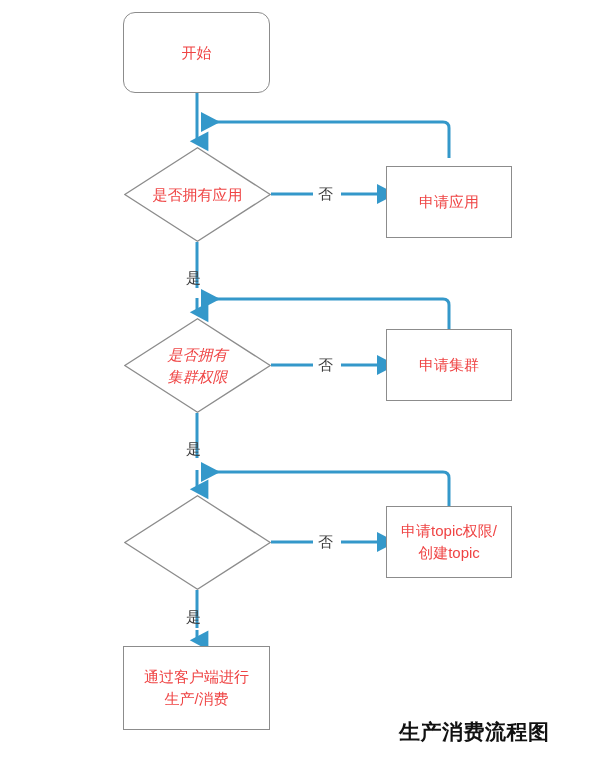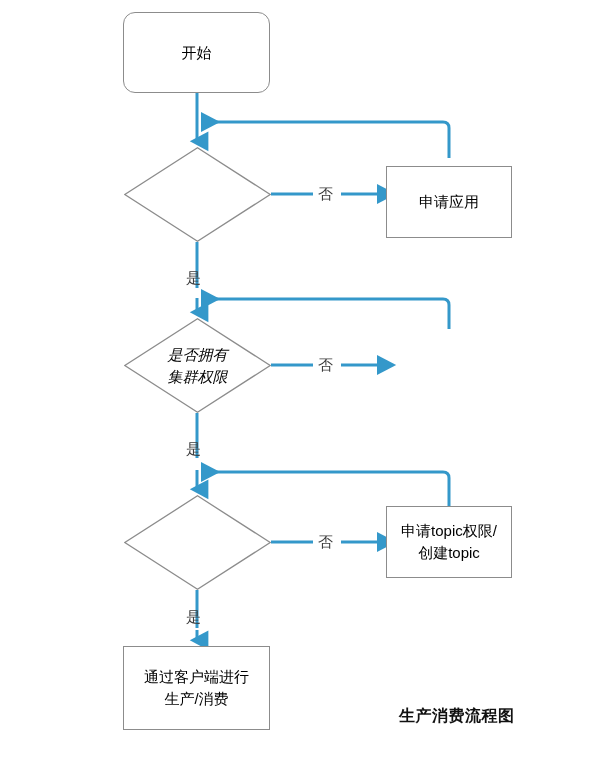--- a/index.html
+++ b/index.html
@@ -25,21 +25,21 @@
     height: 760px;
   }
 
   .node {
     position: absolute;
     box-sizing: border-box;
     display: flex;
     align-items: center;
     justify-content: center;
     text-align: center;
-    color: #000000;
+    color: #ef4444;
     font-size: 15px;
     line-height: 1.45;
     white-space: pre-line;
     z-index: 2;
   }
 
   .node.rect {
     border: 1px solid #8c8c8c;
     background: #ffffff;
   }
@@ -72,24 +72,25 @@
     color: #3a3a3a;
     font-size: 15px;
     line-height: 1;
     z-index: 3;
     background: transparent;
   }
 
   .caption {
     position: absolute;
     color: #111111;
-    font-size: 16px;
+    font-size: 21px;
     font-weight: bold;
     letter-spacing: 0.5px;
     z-index: 4;
+    margin-top: 12px;
   }
 </style>
 </head>
 <body>
 
 <div id="canvas">
 
   <svg id="edges" viewBox="0 0 600 760" xmlns="http://www.w3.org/2000/svg">
     <defs>
       <marker id="arrow-down" markerWidth="10" markerHeight="10" refX="3.2" refY="5" orient="auto" markerUnits="strokeWidth">
@@ -134,34 +135,38 @@
   </svg>
 
   <div class="node rounded" style="left:123px; top:12px; width:147px; height:81px;">
     <span>开始</span>
   </div>
 
   <div class="node diamond" style="left:124px; top:147px; width:147px; height:95px;">
     <svg class="dia-shape" viewBox="0 0 147 95" preserveAspectRatio="none">
       <polygon points="73.5,0.8 146.2,47.5 73.5,94.2 0.8,47.5" fill="#ffffff" stroke="#8c8c8c" stroke-width="1.3"></polygon>
     </svg>
+    <span class="dia-label">是否拥有应用</span>
   </div>
 
   <div class="node rect" style="left:386px; top:166px; width:126px; height:72px;">
     <span>申请应用</span>
   </div>
 
   <div class="node diamond" style="left:124px; top:318px; width:147px; height:95px;font-style:italic;">
     <svg class="dia-shape" viewBox="0 0 147 95" preserveAspectRatio="none">
       <polygon points="73.5,0.8 146.2,47.5 73.5,94.2 0.8,47.5" fill="#ffffff" stroke="#8c8c8c" stroke-width="1.3"></polygon>
     </svg>
     <span class="dia-label">是否拥有
 集群权限</span>
   </div>
 
+  <div class="node rect" style="left:386px; top:329px; width:126px; height:72px;">
+    <span>申请集群</span>
+  </div>
 
   <div class="node diamond" style="left:124px; top:495px; width:147px; height:95px;">
     <svg class="dia-shape" viewBox="0 0 147 95" preserveAspectRatio="none">
       <polygon points="73.5,0.8 146.2,47.5 73.5,94.2 0.8,47.5" fill="#ffffff" stroke="#8c8c8c" stroke-width="1.3"></polygon>
     </svg>
   </div>
 
   <div class="node rect" style="left:123px; top:646px; width:147px; height:84px;">
     <span>通过客户端进行
 生产/消费</span>

